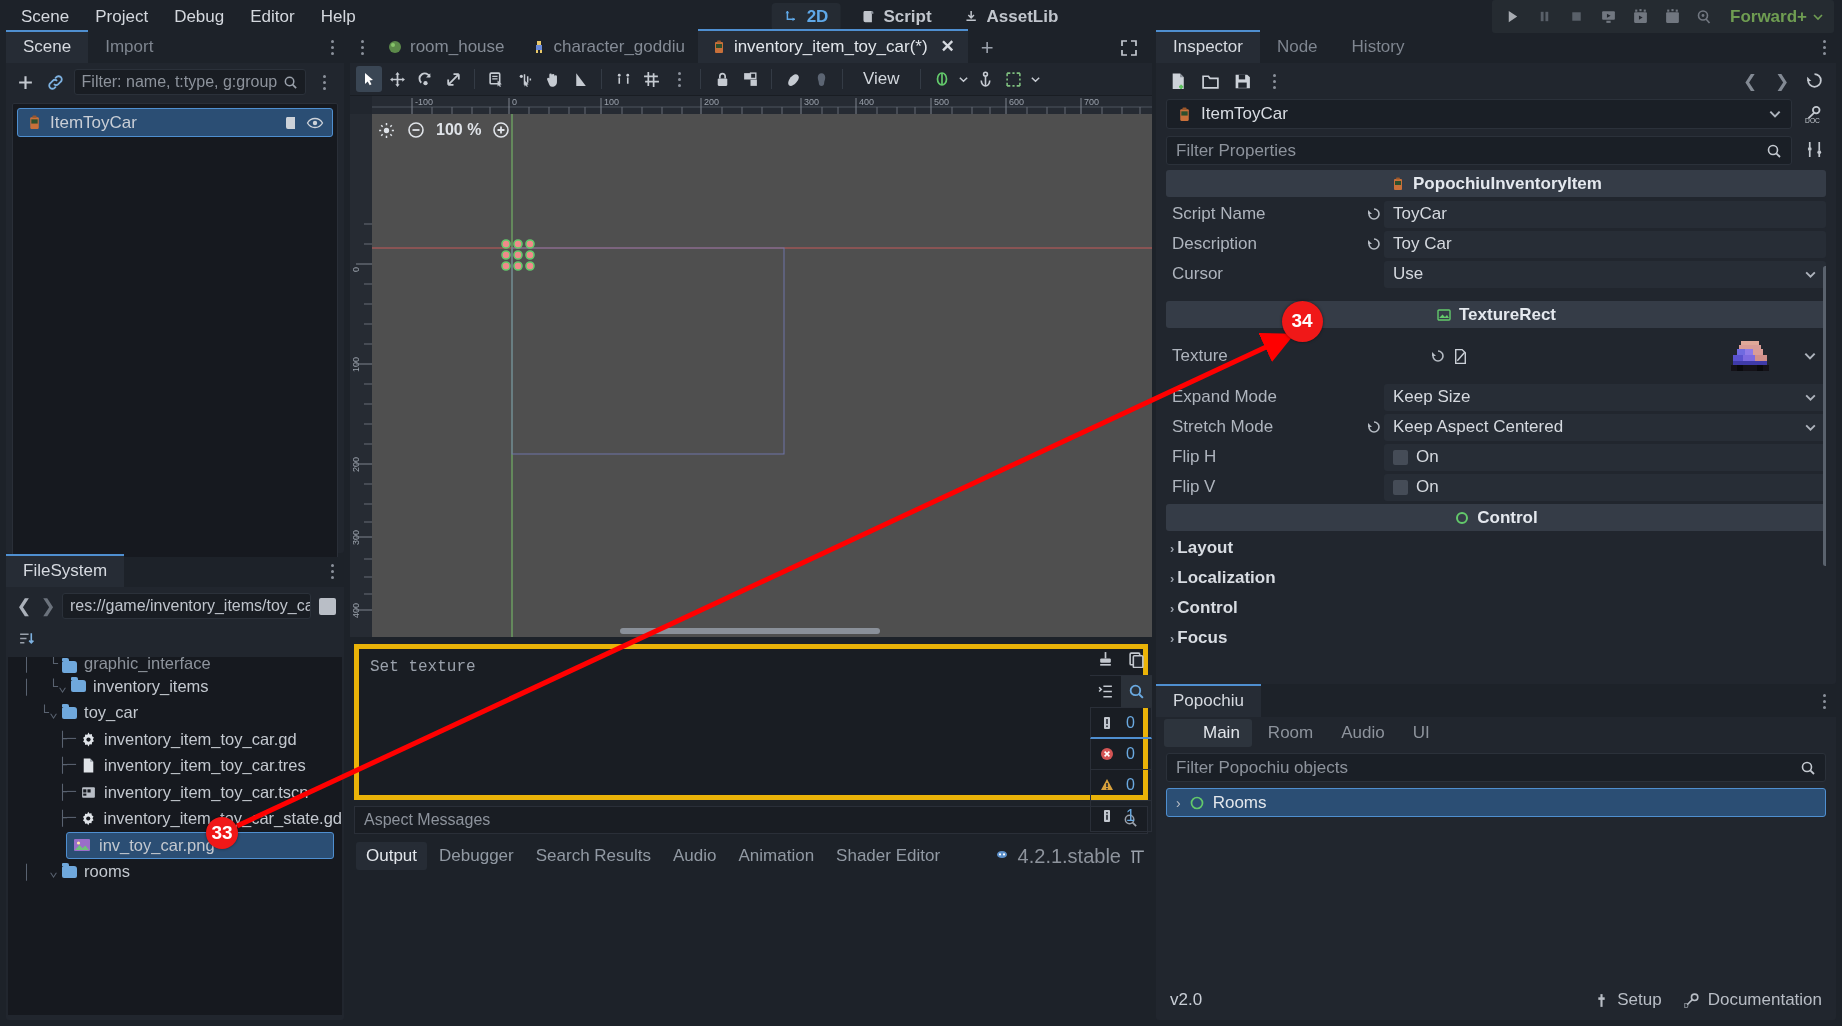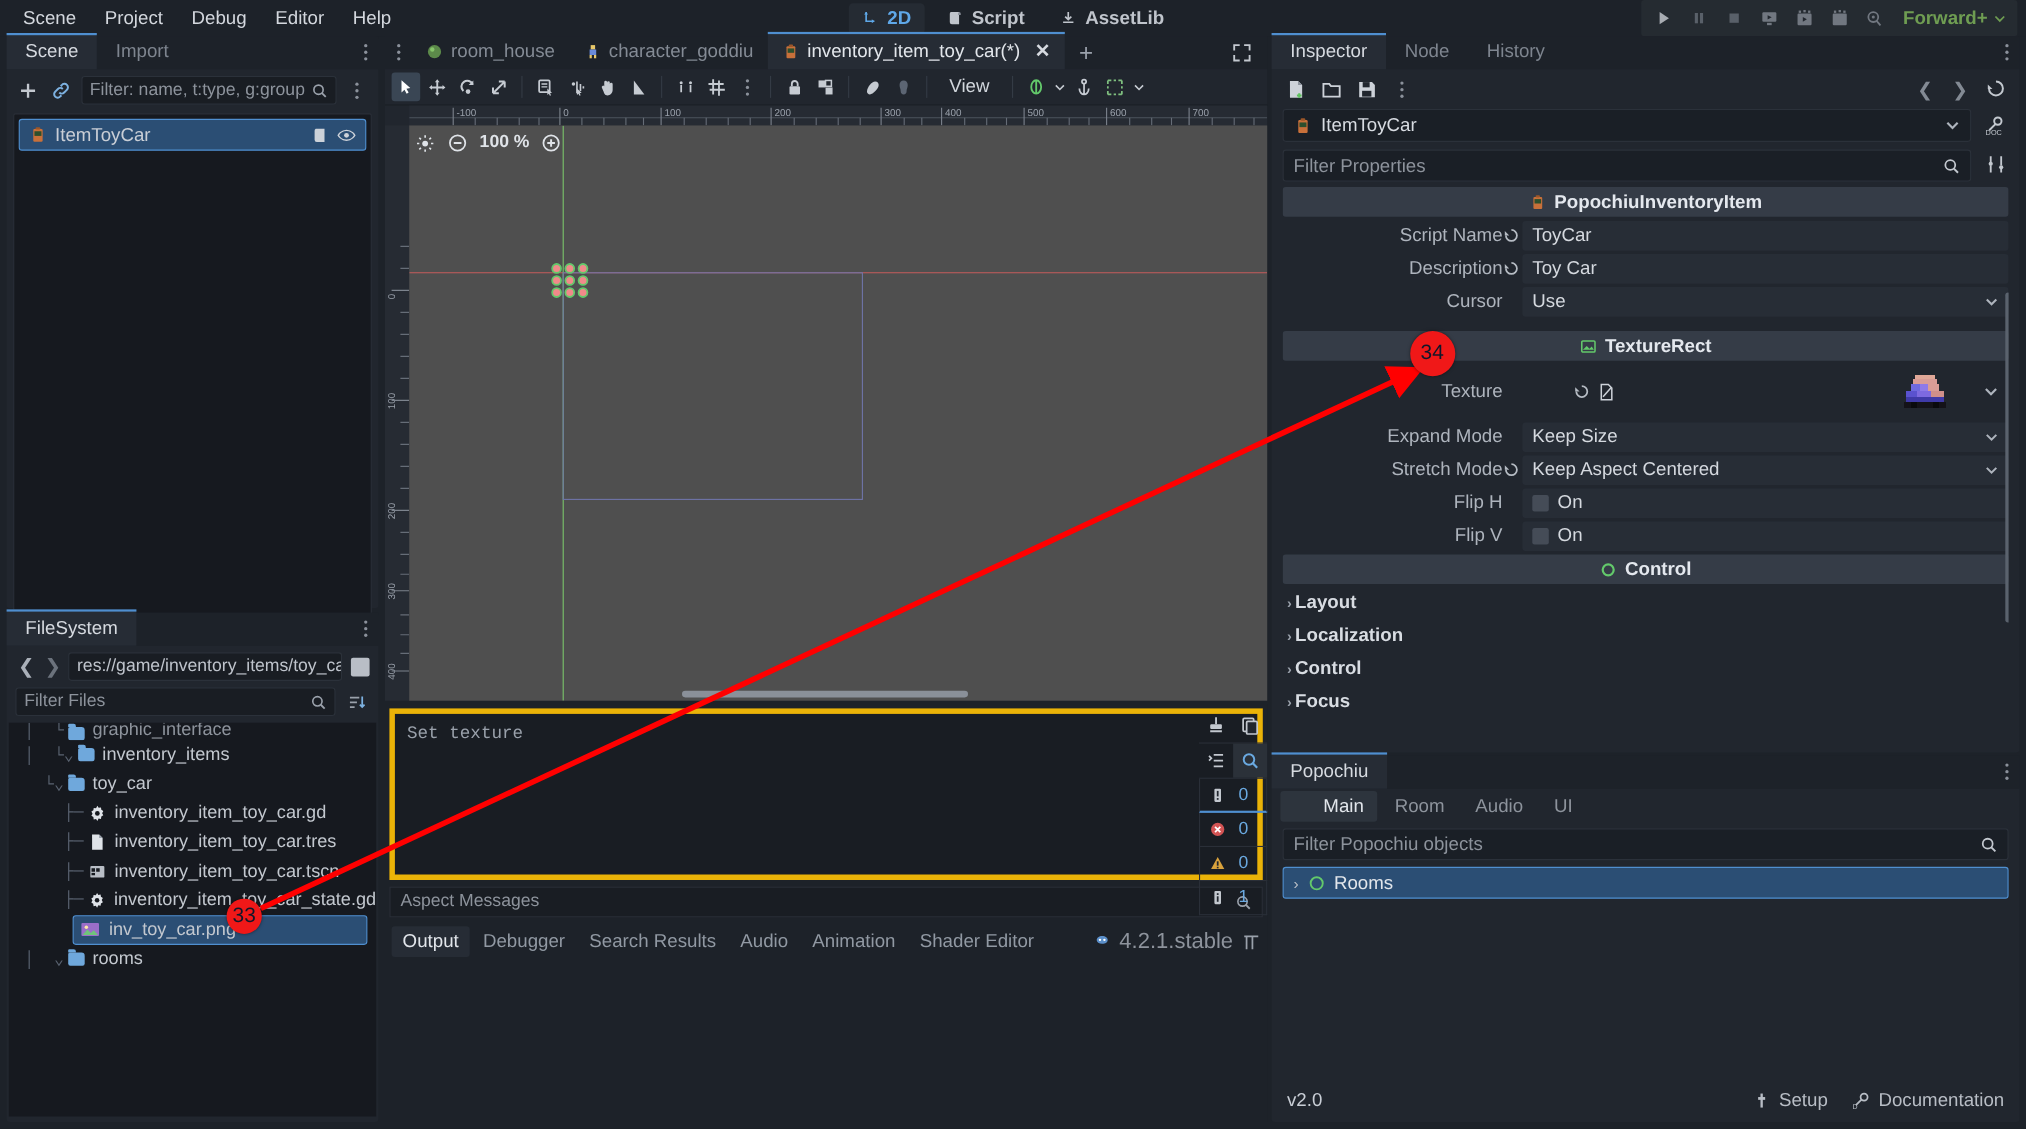--- a/index.html
+++ b/index.html
@@ -174,21 +174,21 @@
   .insp-filter {
     margin: 7px 10px 5px; height: 29px; background: #1a1f26; border: 1px solid #2b313a;
     border-radius: 3px; display: flex; align-items: center; padding: 0 9px; color: #8d939c; font-size: 17px;
   }
   .insp-scroll { margin: 0 10px; height: 482px; position: relative; overflow: hidden; }
   .cat-head {
     background: #353c47; border-radius: 3px; height: 27px; display: flex; align-items: center;
     justify-content: center; gap: 7px; font-weight: bold; font-size: 17px; color: #e4e8ee; margin-bottom: 2px;
   }
   .prow { display: flex; align-items: center; height: 30px; font-size: 17px; }
-  .prow .lbl { width: 200px; color: #aeb4bd; padding-left: 6px; text-align: right; }
+  .prow .lbl { width: 200px; color: #aeb4bd; padding-left: 6px; }
   .prow .val {
     flex: 1; display: flex; align-items: center; gap: 8px; height: 27px;
     background: #272d36; border-radius: 3px; padding: 0 9px; color: #d5d9df;
   }
   .prow .val.plain { background: transparent; }
   .prow .revert { width: 18px; color: #b6bcc4; flex: none; text-align: center; }
   .chev { margin-left: auto; color: #aeb4bd; font-size: 13px; }
   .checkbox { width: 15px; height: 15px; background: #454c57; border-radius: 2px; }
   .grow {
     display: flex; align-items: center; height: 30px; font-size: 17px; font-weight: bold;
@@ -215,22 +215,22 @@
   .pop-foot {
     position: absolute; left: 0; right: 0; bottom: 0; height: 40px; display: flex;
     align-items: center; padding: 0 14px; font-size: 17px; color: #b8bdc5; gap: 22px;
   }
   .pop-foot .v { color: #c9ced6; }
   .pop-foot .right { margin-left: auto; display: flex; gap: 22px; align-items: center; }
   .pop-foot .fbtn { display: flex; align-items: center; gap: 7px; }
 
   
   .anno {
-    position: absolute; border-radius: 50%; background: #f01818; color: #0f172a;
-    font-weight: normal; display: flex; align-items: center; justify-content: center;
+    position: absolute; border-radius: 50%; background: #f01818; color: #ffffff;
+    font-weight: bold; display: flex; align-items: center; justify-content: center;
     font-size: 19px; z-index: 200; box-shadow: 0 0 3px rgba(0,0,0,.5);
   }
   svg.arrow-layer { position: absolute; left: 0; top: 0; width: 1842px; height: 1026px; pointer-events: none; z-index: 190; }
   .icon-svg { display: block; }
 </style>
 </head>
 <body>
 
 <div id="app">
 
@@ -403,27 +403,20 @@
     </div>
     <div class="fs-path">
       <div class="arrbtn">❮</div>
       <div class="arrbtn" style="color:#6b727c;">❯</div>
       <div class="pathbox">
         <span>res://game/inventory_items/toy_car/inv_</span>
       </div>
       <div class="sqbtn"></div>
     </div>
     <div class="fs-filter">
-      <div class="fbox">
-        <span style="flex:1">Filter Files</span>
-        <svg class="icon-svg" width="15" height="15" viewBox="0 0 16 16">
-            <circle cx="7" cy="7" r="4.5" fill="none" stroke="#9aa1ab" stroke-width="1.6"></circle>
-            <path d="M10.3 10.3L14 14" stroke="#9aa1ab" stroke-width="1.8"></path>
-          </svg>
-      </div>
       <div class="ibtn">
         <svg class="icon-svg" width="17" height="17" viewBox="0 0 16 16">
             <path d="M2 4h8M2 8h6M2 12h4" stroke="#9aa1ab" stroke-width="1.5"></path>
             <path d="M12.5 3v9M10.5 10l2 2 2-2" stroke="#7db1e0" stroke-width="1.5" fill="none"></path>
           </svg>
       </div>
     </div>
 
     <div class="fs-tree">
 

